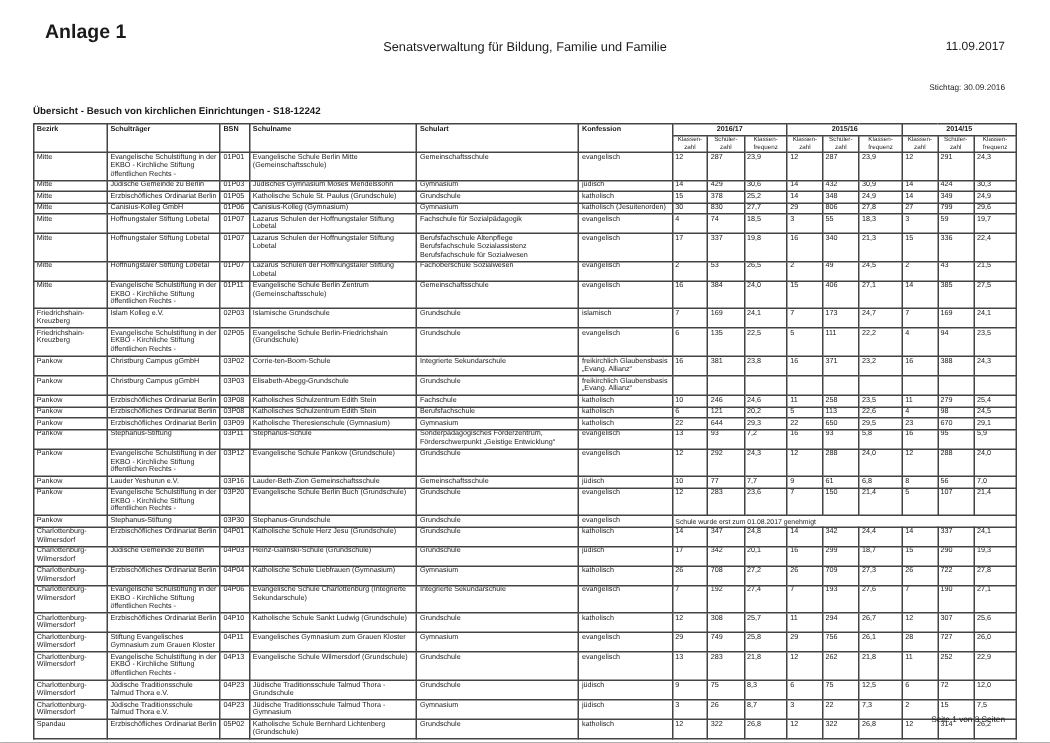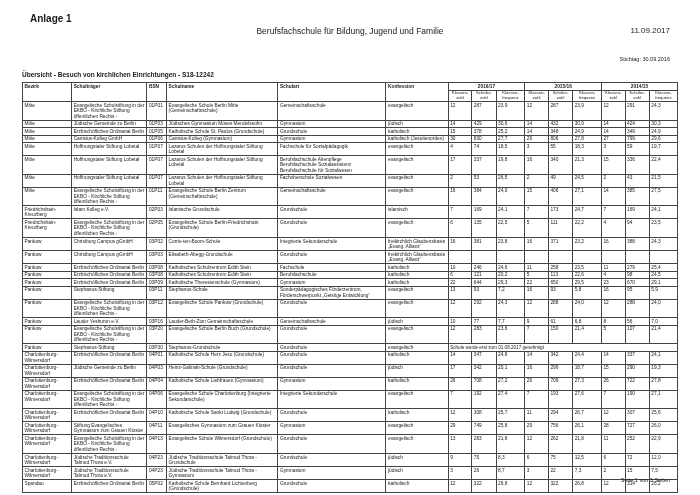--- a/index.html
+++ b/index.html
@@ -6,21 +6,21 @@
   .page{
     position:relative;
     width:700px;height:495px;
     background:#ffffff;
     font-family:"Liberation Sans", sans-serif;
     color:#1a1a1a;
     margin:0 auto;
     box-shadow:0 0 4px rgba(0,0,0,.4);
     overflow:hidden;
   }
-  .hdr-annex{position:absolute;left:30px;top:13px;font-size:10px;font-weight:bold;}
+  .hdr-annex{position:absolute;left:30px;top:13px;font-size:13px;font-weight:bold;}
   .hdr-title{position:absolute;left:0;right:0;top:26px;text-align:center;font-size:8.5px;}
   .hdr-date{position:absolute;right:30px;top:26px;font-size:8px;}
   .hdr-stichtag{position:absolute;right:30px;top:56px;font-size:5.5px;}
   .hdr-subtitle{position:absolute;left:22px;top:71px;font-size:6.5px;font-weight:bold;}
   .footer{position:absolute;right:30px;bottom:12px;font-size:5.5px;}
 
   table.main{
     position:absolute;left:22px;top:82px;width:656px;
     border-collapse:collapse;table-layout:fixed;
     font-size:4.8px;line-height:1.15;
@@ -38,21 +38,21 @@
   table.main th.sub{font-weight:normal;font-size:4.2px;text-align:center;vertical-align:middle;padding:0.5px 0;}
   td.num{text-align:center;padding:0.5px 0;}
   td.art{white-space:pre-line;}
   td.note{font-size:4.6px;}
 </style>
 </head>
 <body>
 
 <div class="page">
   <div class="hdr-annex">Anlage 1</div>
-  <div class="hdr-title">Berufsfachschule für Bildung, Jugend und Familie</div>
+  <div class="hdr-title">Senatsverwaltung für Bildung, Familie und Familie</div>
   <div class="hdr-date">11.09.2017</div>
   <div class="hdr-stichtag">Stichtag: 30.09.2016</div>
   <div class="hdr-subtitle">Übersicht - Besuch von kirchlichen Einrichtungen - S18-12242</div>
 
   <table class="main">
     <colgroup>
       <col style="width:7.5%">
         <col style="width:11.5%">
         <col style="width:3%">
       <col style="width:17%">

